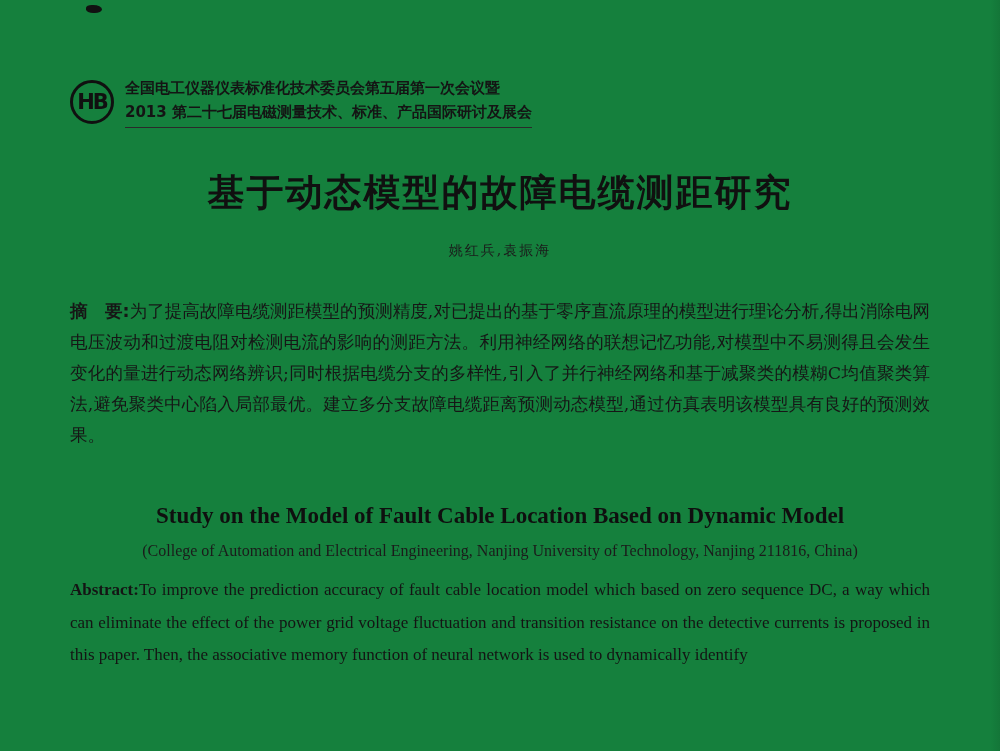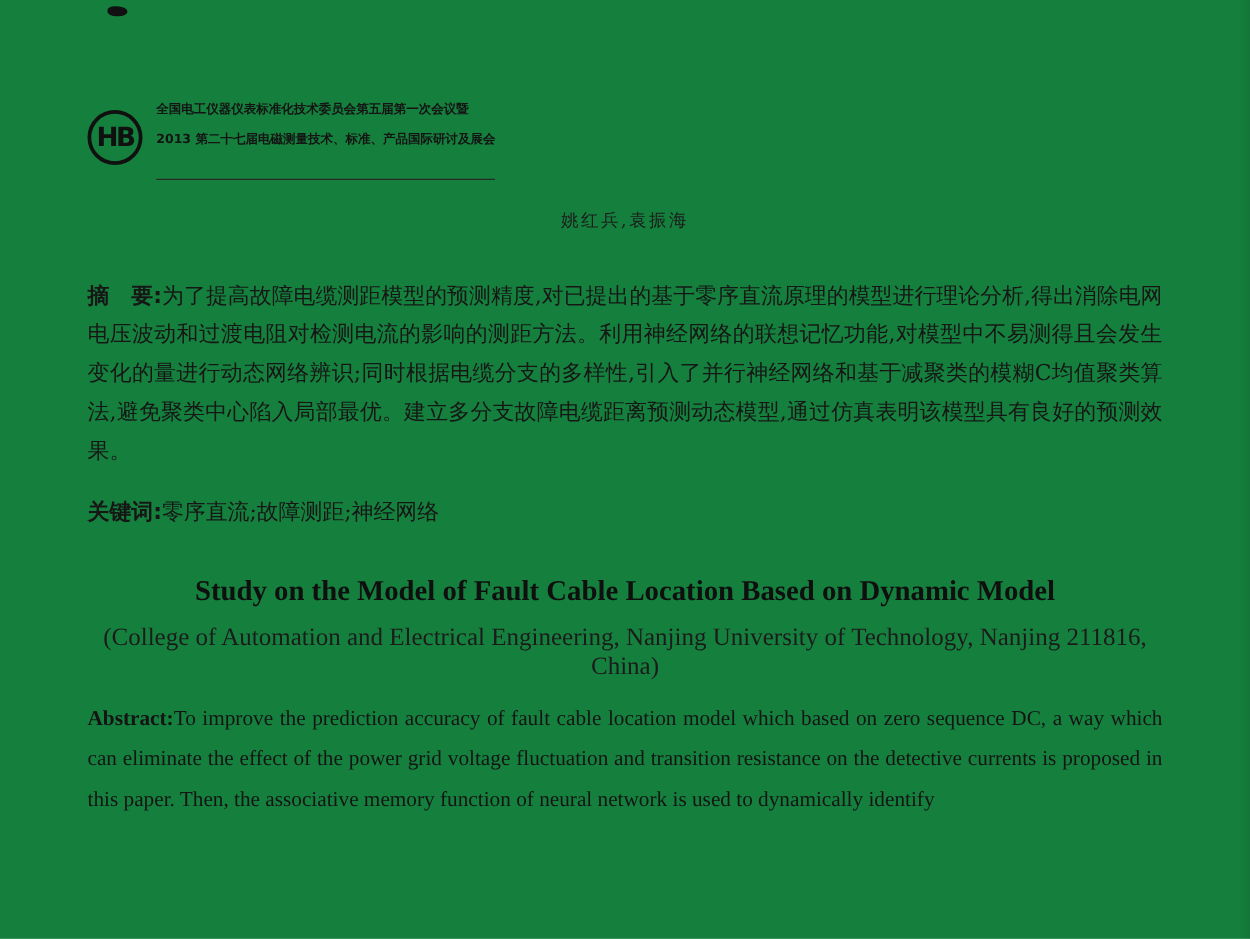--- a/index.html
+++ b/index.html
@@ -55,28 +55,28 @@
     font-family: "DejaVu Sans", sans-serif;
     font-weight: bold;
     font-size: 21px;
     letter-spacing: -2px;
     color: #101010;
     box-sizing: border-box;
     background: transparent;
   }
   .header-lines {
     font-family: "DejaVu Sans", sans-serif;
-    font-size: 10px;
+    font-size: 15px;
     font-weight: bold;
     line-height: 24px;
     color: #141414;
   }
   .header-line2 {
     border-bottom: 1.5px solid #2a2a2a;
-    padding-bottom: 19px;
+    padding-bottom: 3px;
   }
   
   .title-cn {
     margin-top: 40px;
     text-align: center;
     font-family: "DejaVu Sans", sans-serif;
     font-weight: bold;
     font-size: 37px;
     letter-spacing: 2px;
     color: #101010;
@@ -106,38 +106,38 @@
     font-weight: bold;
   }
   .keywords-cn {
     font-size: 17.5px;
     line-height: 31px;
     text-align: left;
     color: #161616;
   }
   
   .title-en {
-    margin-top: 34px;
+    margin-top: 52px;
     text-align: center;
     font-family: "Liberation Serif", serif;
     font-weight: bold;
     font-size: 23px;
     color: #0f0f0f;
   }
   .authors-en {
     margin-top: 32px;
     text-align: center;
     font-family: "Liberation Serif", serif;
     font-size: 20px;
   }
   .affiliation-en {
     margin-top: 13px;
     text-align: center;
     font-family: "Liberation Serif", serif;
-    font-size: 20px;
+    font-size: 16px;
   }
   .abstract-en {
     margin-top: 14px;
     font-family: "Liberation Serif", serif;
     font-size: 17px;
     line-height: 32.5px;
     text-align: justify;
     color: #141414;
   }
   .abstract-en b {
@@ -155,27 +155,27 @@
   <div class="content">
 
     <div class="header">
       <div class="logo">HB</div>
       <div class="header-lines">
         <div class="header-line1">全国电工仪器仪表标准化技术委员会第五届第一次会议暨</div>
         <div class="header-line2">2013 第二十七届电磁测量技术、标准、产品国际研讨及展会</div>
       </div>
     </div>
 
+    <div class="title-cn">基于动态模型的故障电缆测距研究</div>
 
     <div class="authors-cn">姚红兵,袁振海</div>
 
 
     <p class="abstract-cn"><b>摘　要:</b><span>为了提高故障电缆测距模型的预测精度,对已提出的基于零序直流原理的模型进行理论分析,得出消除电网电压波动和过渡电阻对检测电流的影响的测距方法。利用神经网络的联想记忆功能,对模型中不易测得且会发生变化的量进行动态网络辨识;同时根据电缆分支的多样性,引入了并行神经网络和基于减聚类的模糊C均值聚类算法,避免聚类中心陷入局部最优。建立多分支故障电缆距离预测动态模型,通过仿真表明该模型具有良好的预测效果。</span></p>
 
-    <p class="keywords-cn"><b>关键词:</b><span>零序直流;故障测距;神经网络</span></p>
 
     <div class="title-en">Study on the Model of Fault Cable Location Based on Dynamic Model</div>
 
 
     <div class="affiliation-en">(College of Automation and Electrical Engineering, Nanjing University of Technology, Nanjing 211816, China)</div>
 
     <p class="abstract-en"><b>Abstract:</b><span>To improve the prediction accuracy of fault cable location model which based on zero sequence DC, a way which can eliminate the effect of the power grid voltage fluctuation and transition resistance on the detective currents is proposed in this paper. Then, the associative memory function of neural network is used to dynamically identify</span></p>
 
   </div>
 </div>

